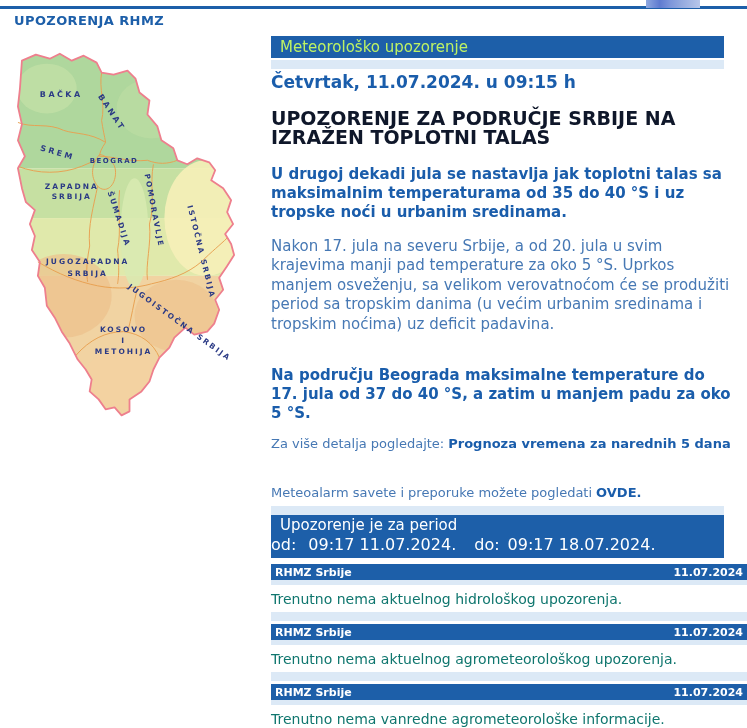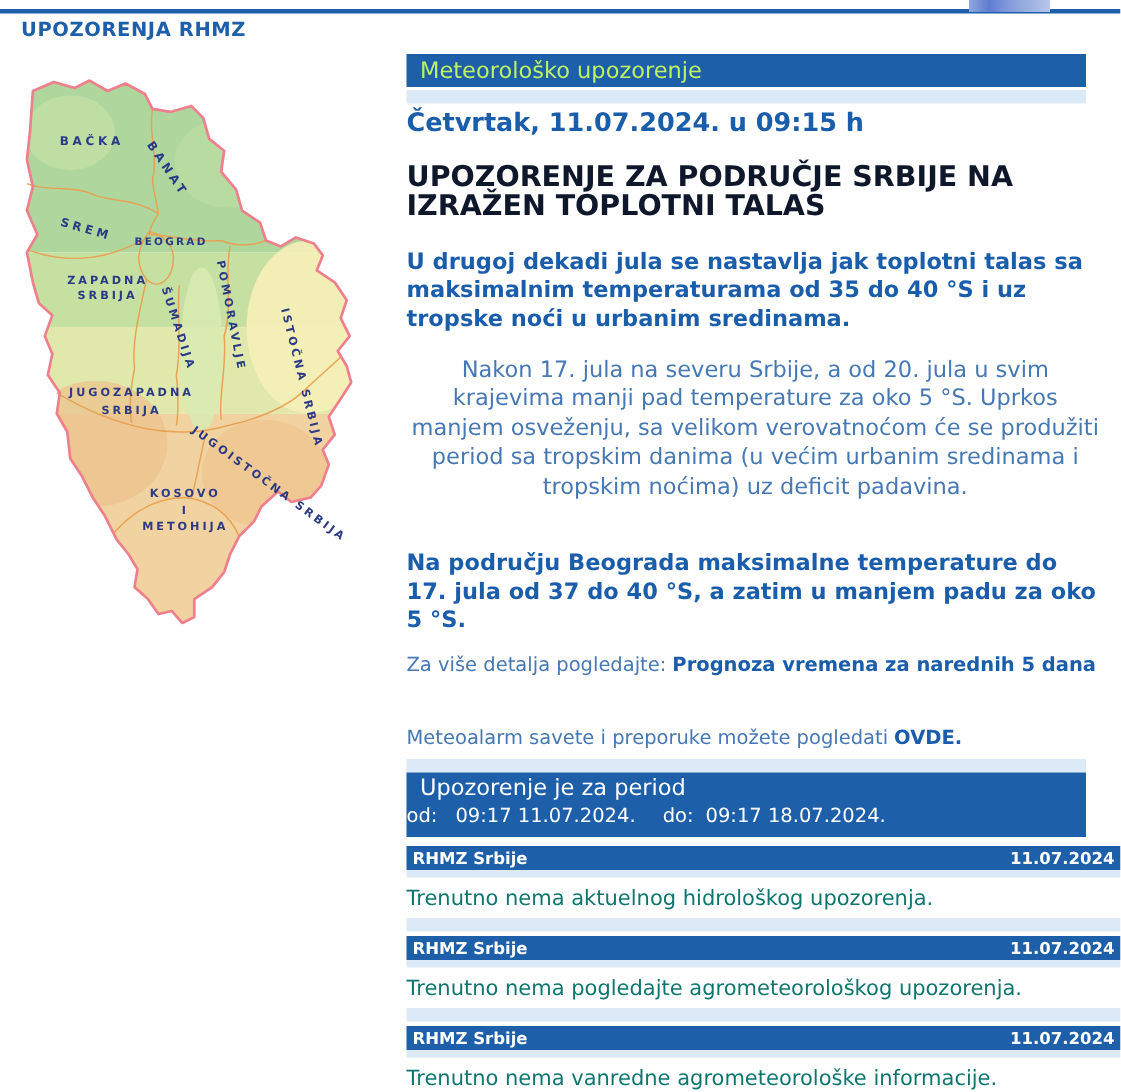--- a/index.html
+++ b/index.html
@@ -19,30 +19,30 @@
   .mlabel text.mid{font-size:7.5px;letter-spacing:2px;}
 
   .right-col{position:absolute;left:271px;top:36px;width:476px;}
   .header-bar{width:453px;height:22px;background:#1d5fa9;color:#bef264;font-size:15px;
     line-height:22px;padding-left:9px;box-sizing:border-box;}
   .strip{width:453px;height:9px;background:#dce9f6;}
   .strip.under-header{margin-top:2px;}
   .date-line{margin-top:4px;font-size:17px;font-weight:bold;color:#1a5dab;line-height:18px;}
   .headline{margin-top:18px;width:465px;font-size:19px;font-weight:bold;color:#0f172a;line-height:19px;}
   .para-bold{margin-top:18px;width:465px;font-size:15px;font-weight:bold;color:#1a5dab;line-height:19px;}
-  .para{margin-top:15px;width:465px;font-size:15px;color:#4678b4;line-height:19.4px;text-align:center;}
+  .para{margin-top:15px;width:465px;font-size:15px;color:#4678b4;line-height:19.4px;}
   .para-bold.beograd{margin-top:32px;}
   .details-line{margin-top:13px;font-size:13px;color:#4678b4;}
   .details-line a, .meteoalarm-line a{font-weight:bold;color:#1a5dab;text-decoration:none;margin-left:4px;}
   .meteoalarm-line{margin-top:34px;font-size:13px;color:#4678b4;}
   .meteoalarm-line .suffix{font-weight:bold;color:#1a5dab;}
   .strip.above-period{margin-top:6px;}
   .period-box{width:453px;background:#1d5fa9;color:#fff;padding:1px 0 3px;margin-top:0;}
   .period-line1{font-size:15px;line-height:19px;padding-left:9px;}
-  .period-line2{font-size:13px;line-height:20px;}
+  .period-line2{font-size:16px;line-height:20px;}
   .period-line2 .v1{margin-left:12px;}
   .period-line2 .l2{margin-left:18px;}
   .period-line2 .v2{margin-left:8px;}
   .feed{margin-top:6px;width:476px;}
   .feed-item{margin-bottom:3px;}
   .item-bar{height:16px;background:#1d5fa9;color:#fff;display:flex;justify-content:space-between;
     align-items:center;padding:0 4px;font-size:11px;font-weight:bold;gap:31px;}
   .item-strip{height:5px;background:#dce9f6;}
   .item-text{padding:6px 0 4px;font-size:14px;color:#0f766e;line-height:17px;}
   .item-strip2{height:9px;background:#dce9f6;}
@@ -137,21 +137,21 @@
       <div class="item-strip"></div>
       <div class="item-text">Trenutno nema aktuelnog hidrološkog upozorenja.</div>
       <div class="item-strip2"></div>
     </div>
     <div class="feed-item">
       <div class="item-bar">
         <span>RHMZ Srbije</span>
         <span>11.07.2024</span>
       </div>
       <div class="item-strip"></div>
-      <div class="item-text">Trenutno nema pogledajte agrometeorološkog upozorenja.</div>
+      <div class="item-text">Trenutno nema aktuelnog agrometeorološkog upozorenja.</div>
       <div class="item-strip2"></div>
     </div>
     <div class="feed-item">
       <div class="item-bar">
         <span>RHMZ Srbije</span>
         <span>11.07.2024</span>
       </div>
       <div class="item-strip"></div>
       <div class="item-text">Trenutno nema vanredne agrometeorološke informacije.</div>
 

